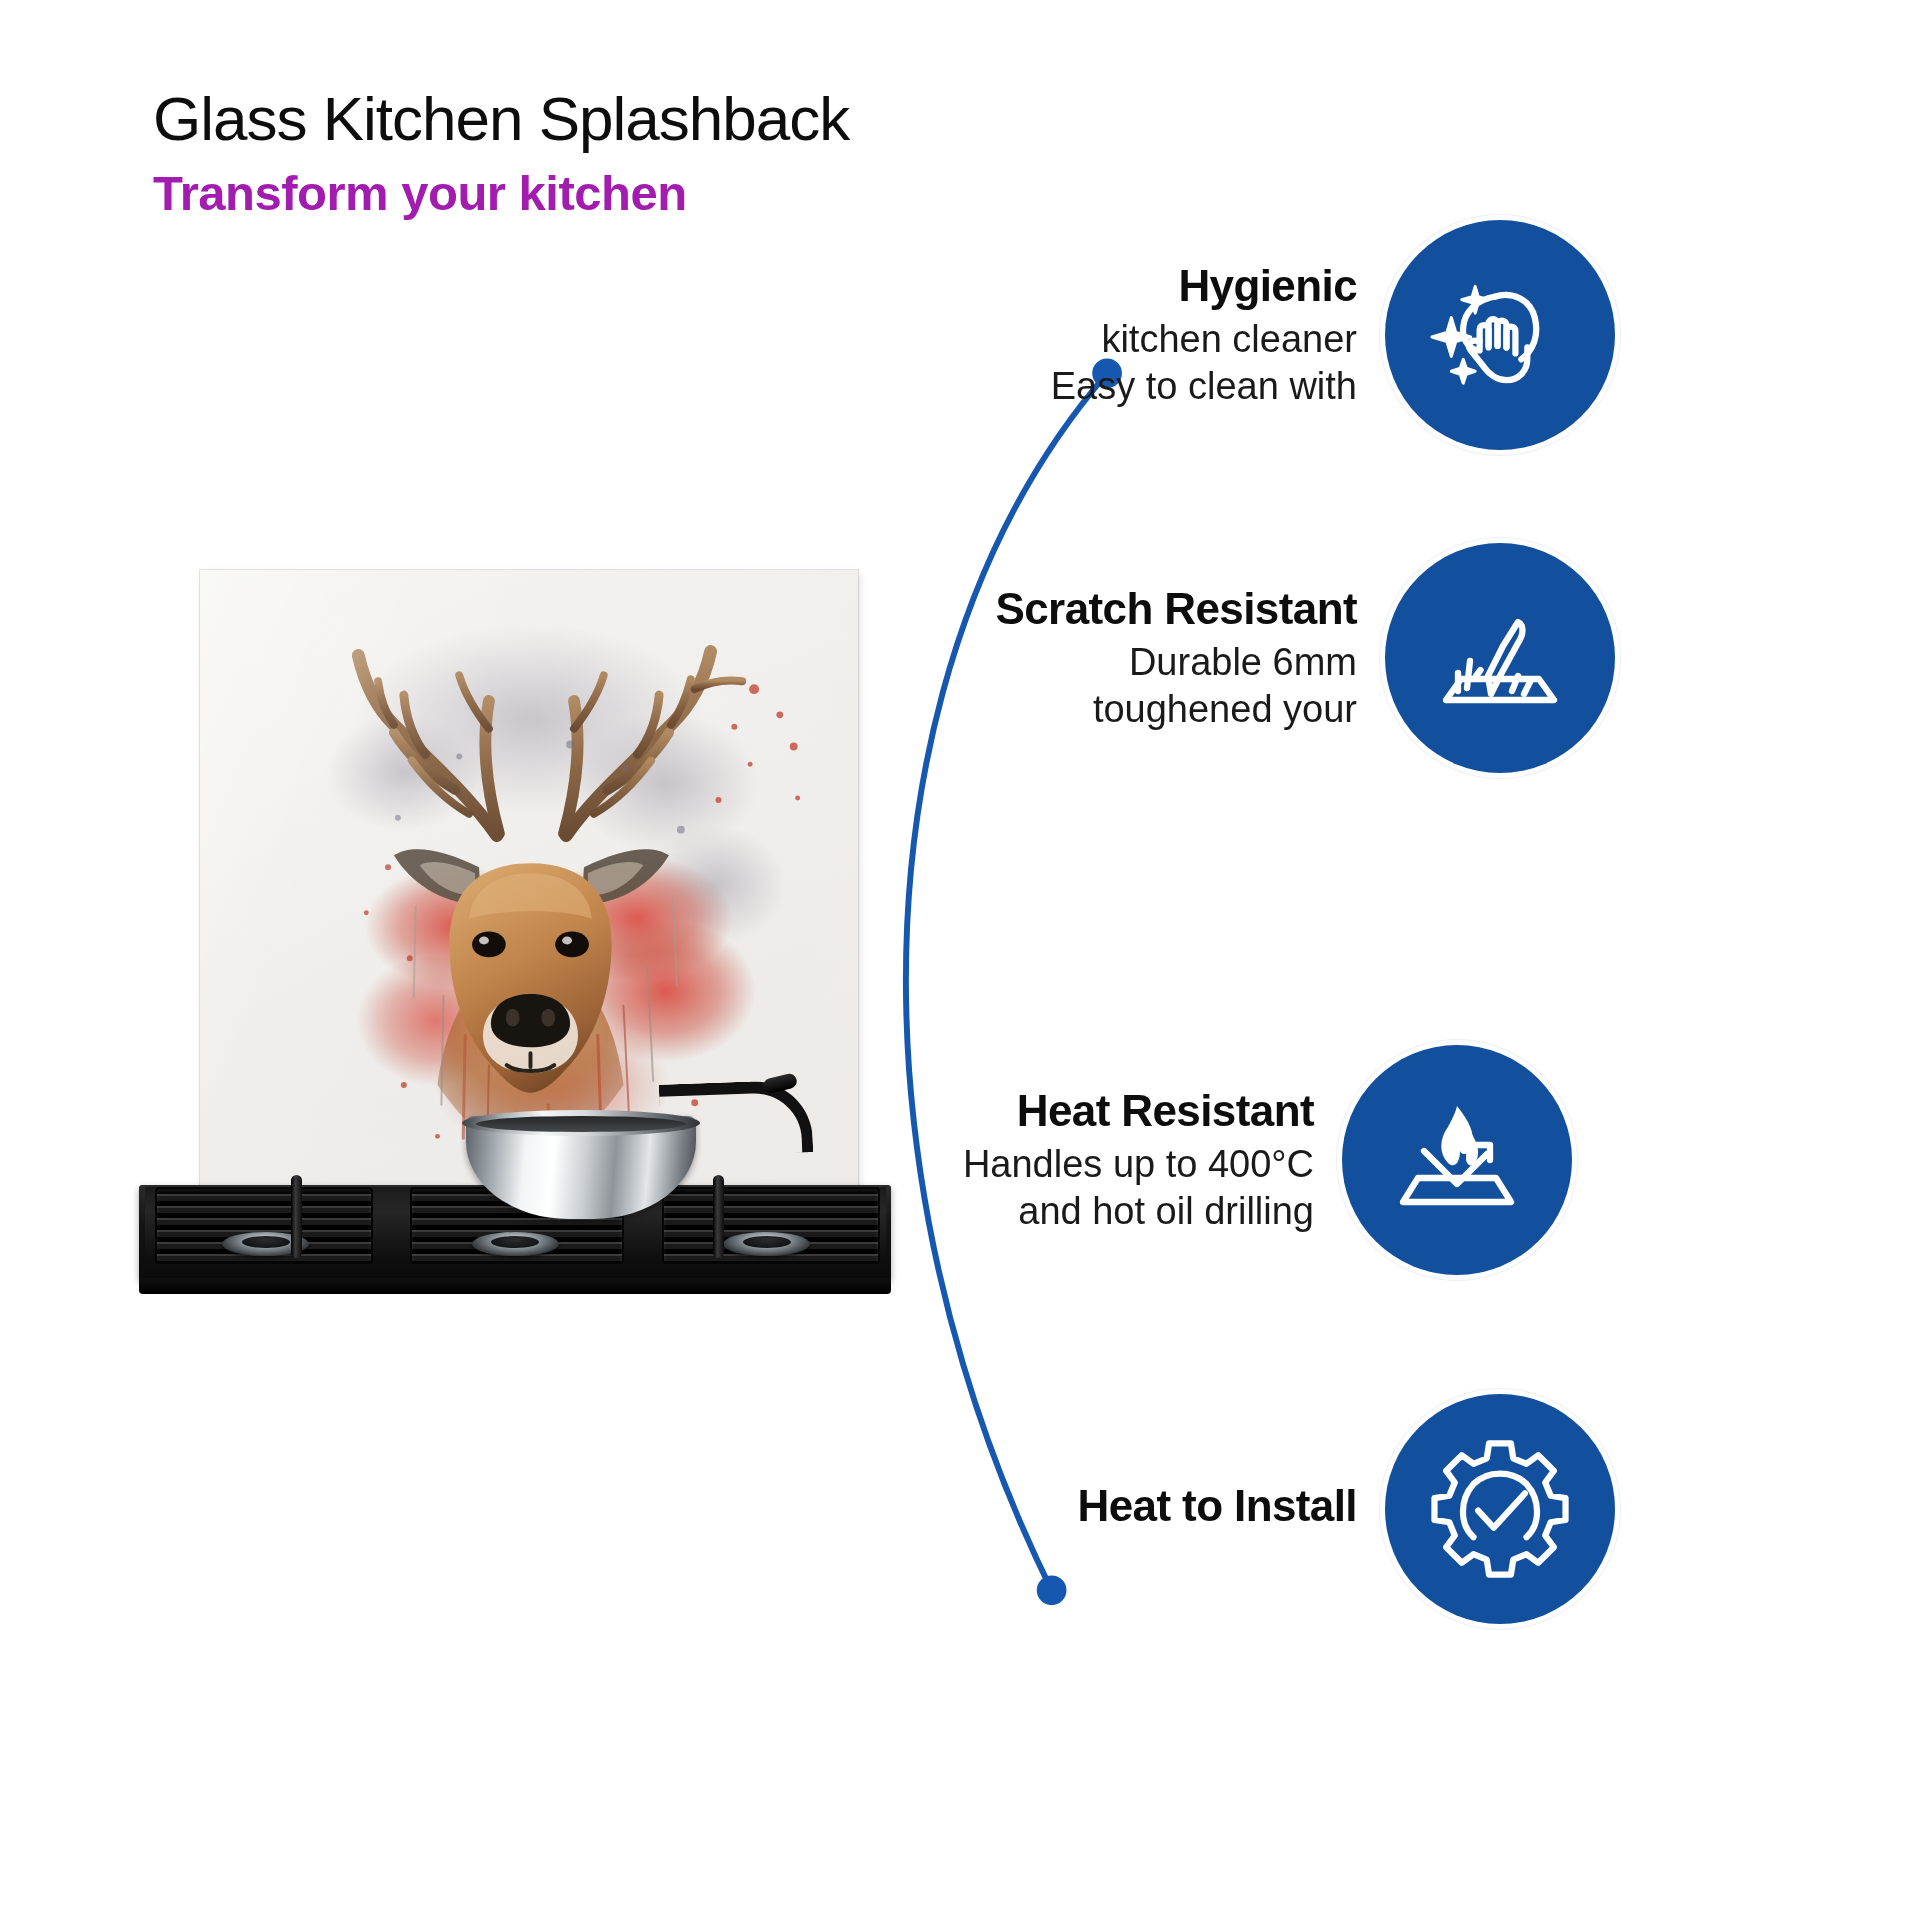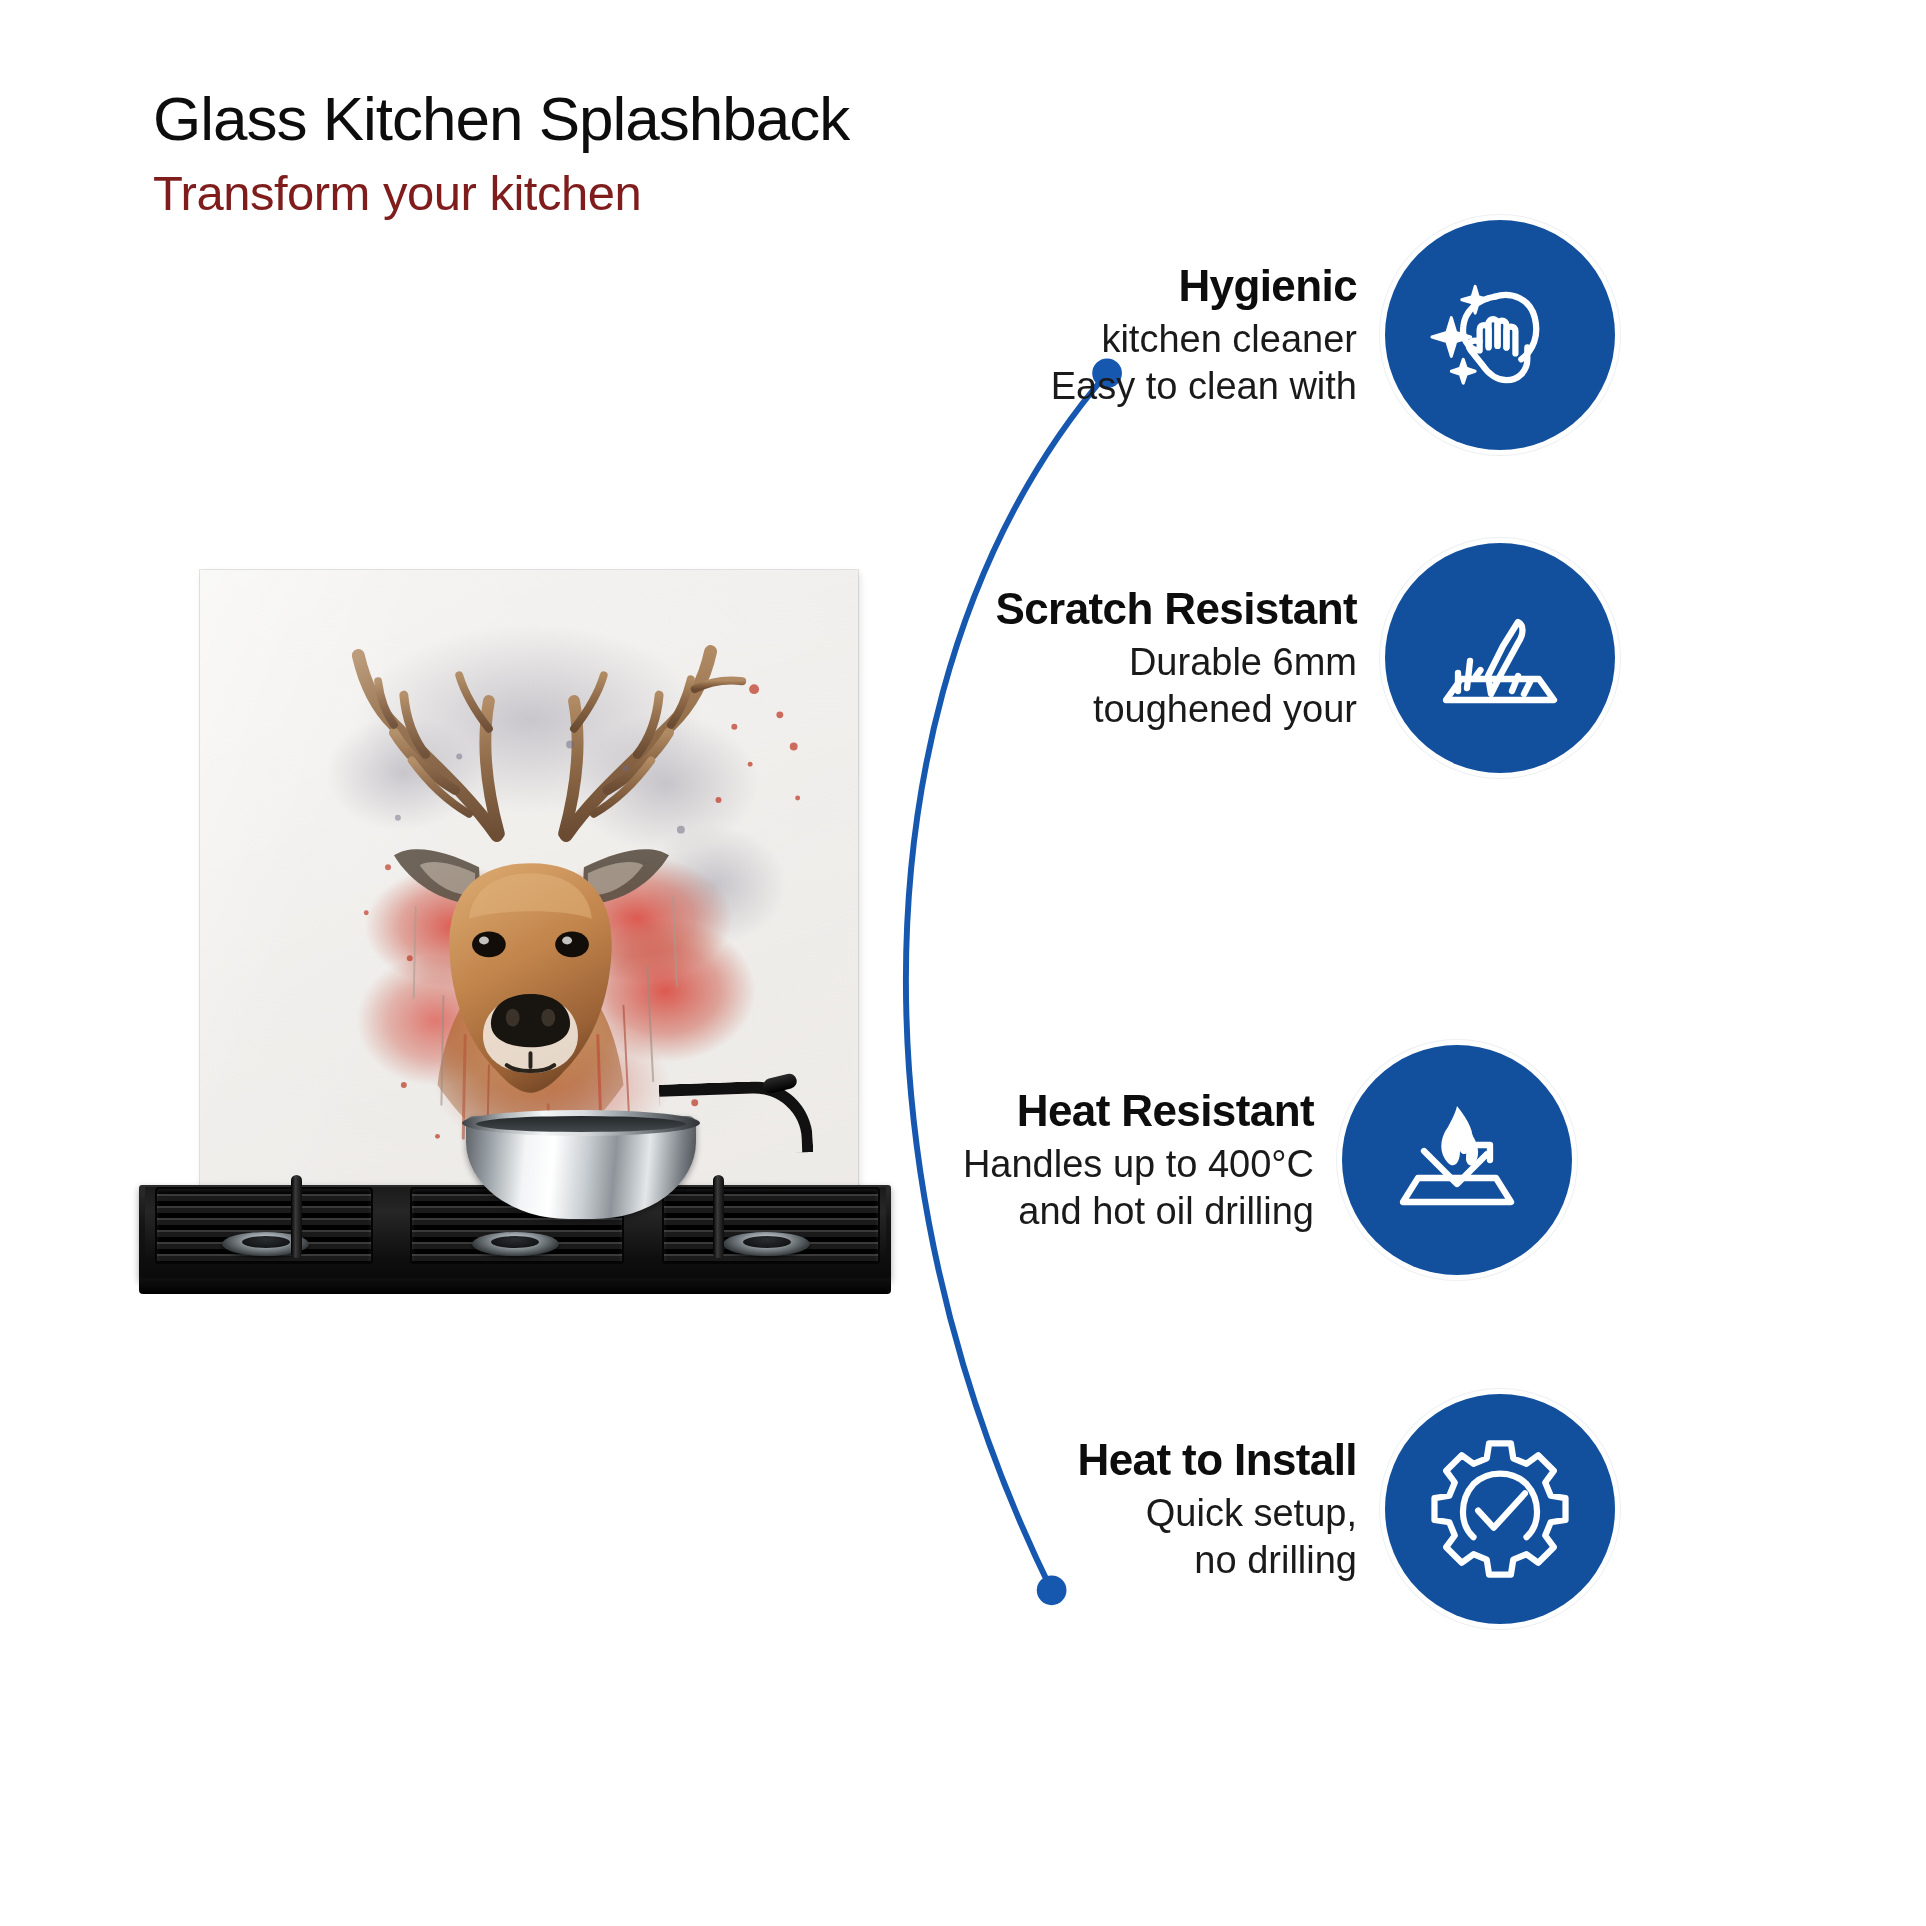--- a/index.html
+++ b/index.html
@@ -2,21 +2,21 @@
 <html><head>
 <meta charset="utf-8">
 <style>
   html,body{margin:0;padding:0;background:#ffffff;}
   body{width:1927px;height:1927px;overflow:hidden;font-family:"Liberation Sans",sans-serif;}
   #stage{position:relative;width:1927px;height:1927px;background:#fff;}
 
   
   #header{position:absolute;left:153px;top:85px;width:990px;}
   #title{font-size:62px;font-weight:normal;color:#0d0d0d;letter-spacing:-1px;line-height:1.1;margin:0;white-space:nowrap;}
-  #subtitle{font-size:49px;font-weight:normal;color:#7f1d1d;letter-spacing:-0.5px;line-height:1.1;margin:14px 0 0 0;white-space:nowrap;}
+  #subtitle{font-size:49px;font-weight:bold;color:#a21caf;letter-spacing:-0.5px;line-height:1.1;margin:14px 0 0 0;white-space:nowrap;}
 
   
   #product{position:absolute;left:139px;top:554px;width:752px;height:752px;}
 
   .panel{position:absolute;left:61px;top:16px;width:658px;height:639px;
     background:
       radial-gradient(circle at 50% 42%, rgba(255,255,255,0) 0%, rgba(240,238,236,0.55) 78%),
       linear-gradient(160deg,#f7f6f4 0%,#efedea 55%,#e9e6e2 100%);
     box-shadow:0 0 0 1px rgba(0,0,0,0.10), 2px 3px 7px rgba(0,0,0,0.12);
     overflow:hidden;}
@@ -334,24 +334,20 @@
 
           <path d="M50 78 L 14 78 L 24 62 L 76 62 L 86 78 Z"></path>
         </svg>
       </span>
     </div>
   </div>
 
   <div class="feature" id="f4">
     <div class="ftext">
       <p class="ftitle">Heat to Install</p>
-      <p class="fdesc">
-        <span>Quick setup,</span>
-        <span>no drilling</span>
-      </p>
     </div>
     <div class="icon-circle">
       <span>
         <svg width="156" height="156" viewBox="0 0 100 100" fill="none" stroke="#ffffff" stroke-width="4" stroke-linecap="round" stroke-linejoin="round">
 
           <path d="M43 8 L 57 8 L 58.5 17.5 L 67 21 L 74.5 15.5 L 84.5 25.5 L 79 33 L 82.5 41.5 L 92 43 L 92 57 L 82.5 58.5 L 79 67 L 84.5 74.5 L 74.5 84.5 L 67 79 L 58.5 82.5 L 57 92 L 43 92 L 41.5 82.5 L 33 79 L 25.5 84.5 L 15.5 74.5 L 21 67 L 17.5 58.5 L 8 57 L 8 43 L 17.5 41.5 L 21 33 L 15.5 25.5 L 25.5 15.5 L 33 21 L 41.5 17.5 Z"></path>
 
           <path d="M33 68 C 24 60, 24 44, 33 34 C 42 25, 58 25, 67 34 C 76 44, 76 60, 67 68"></path>
 
           <path d="M36 51 L 46 62 L 66 40"></path>

